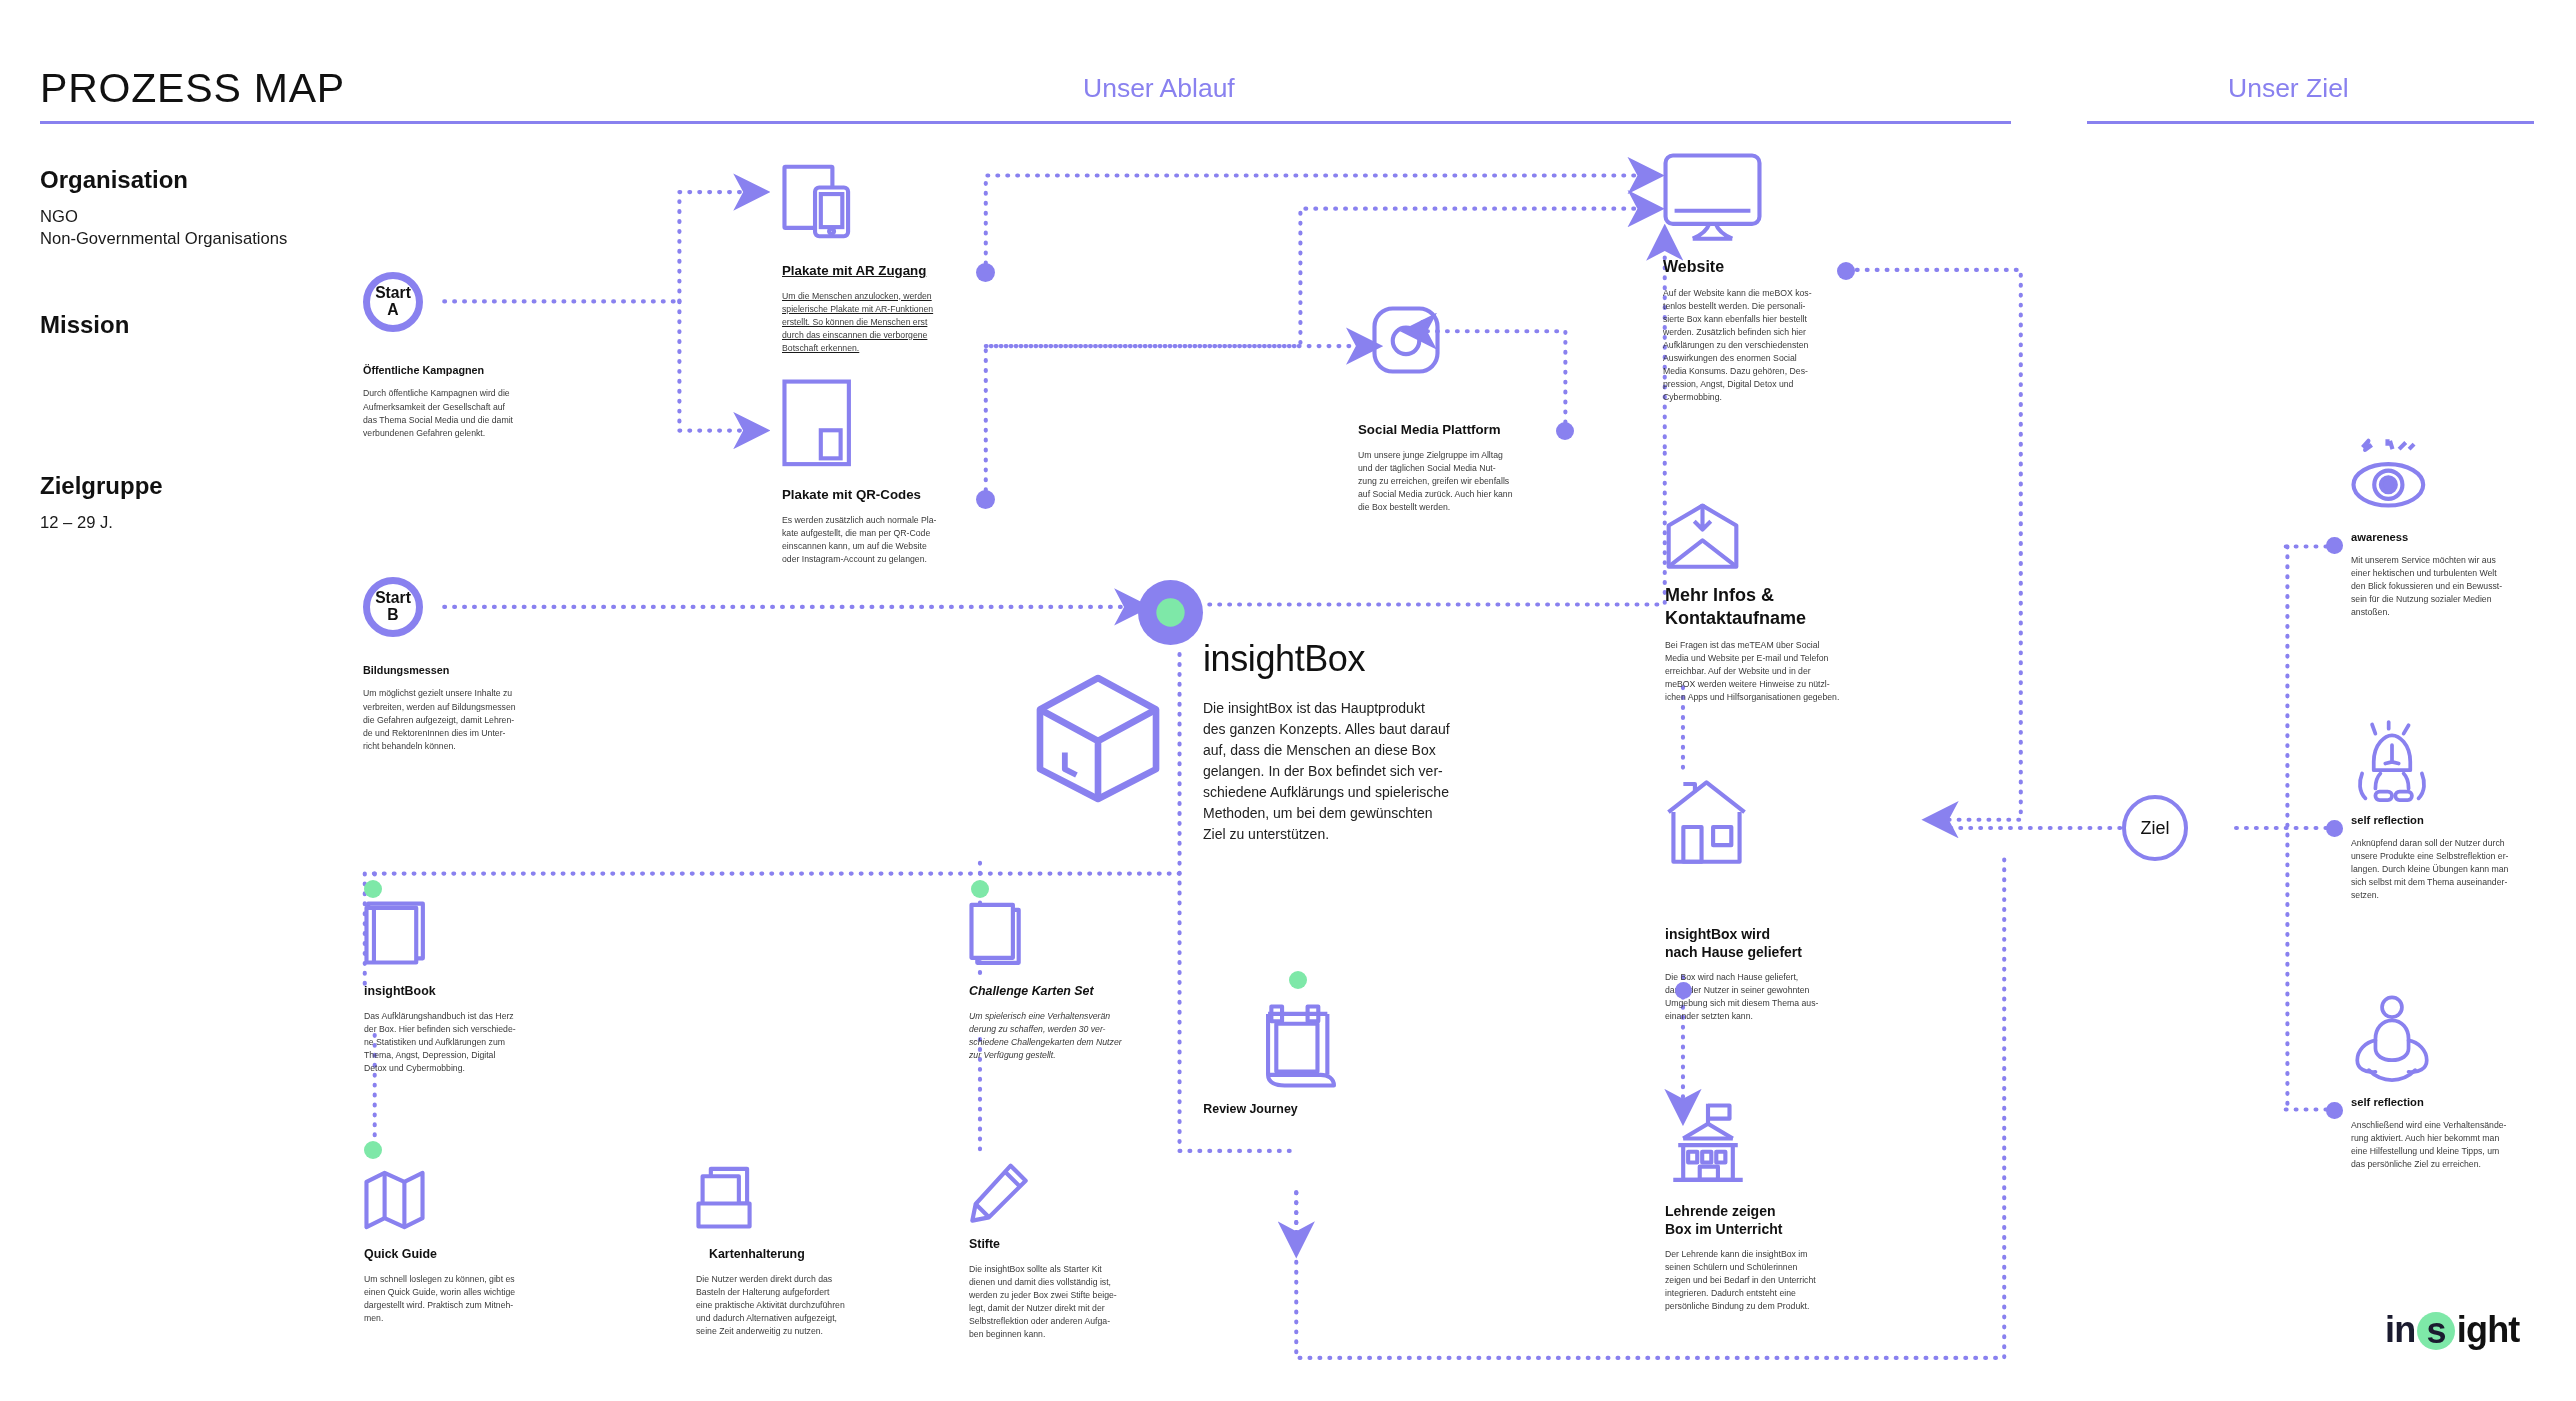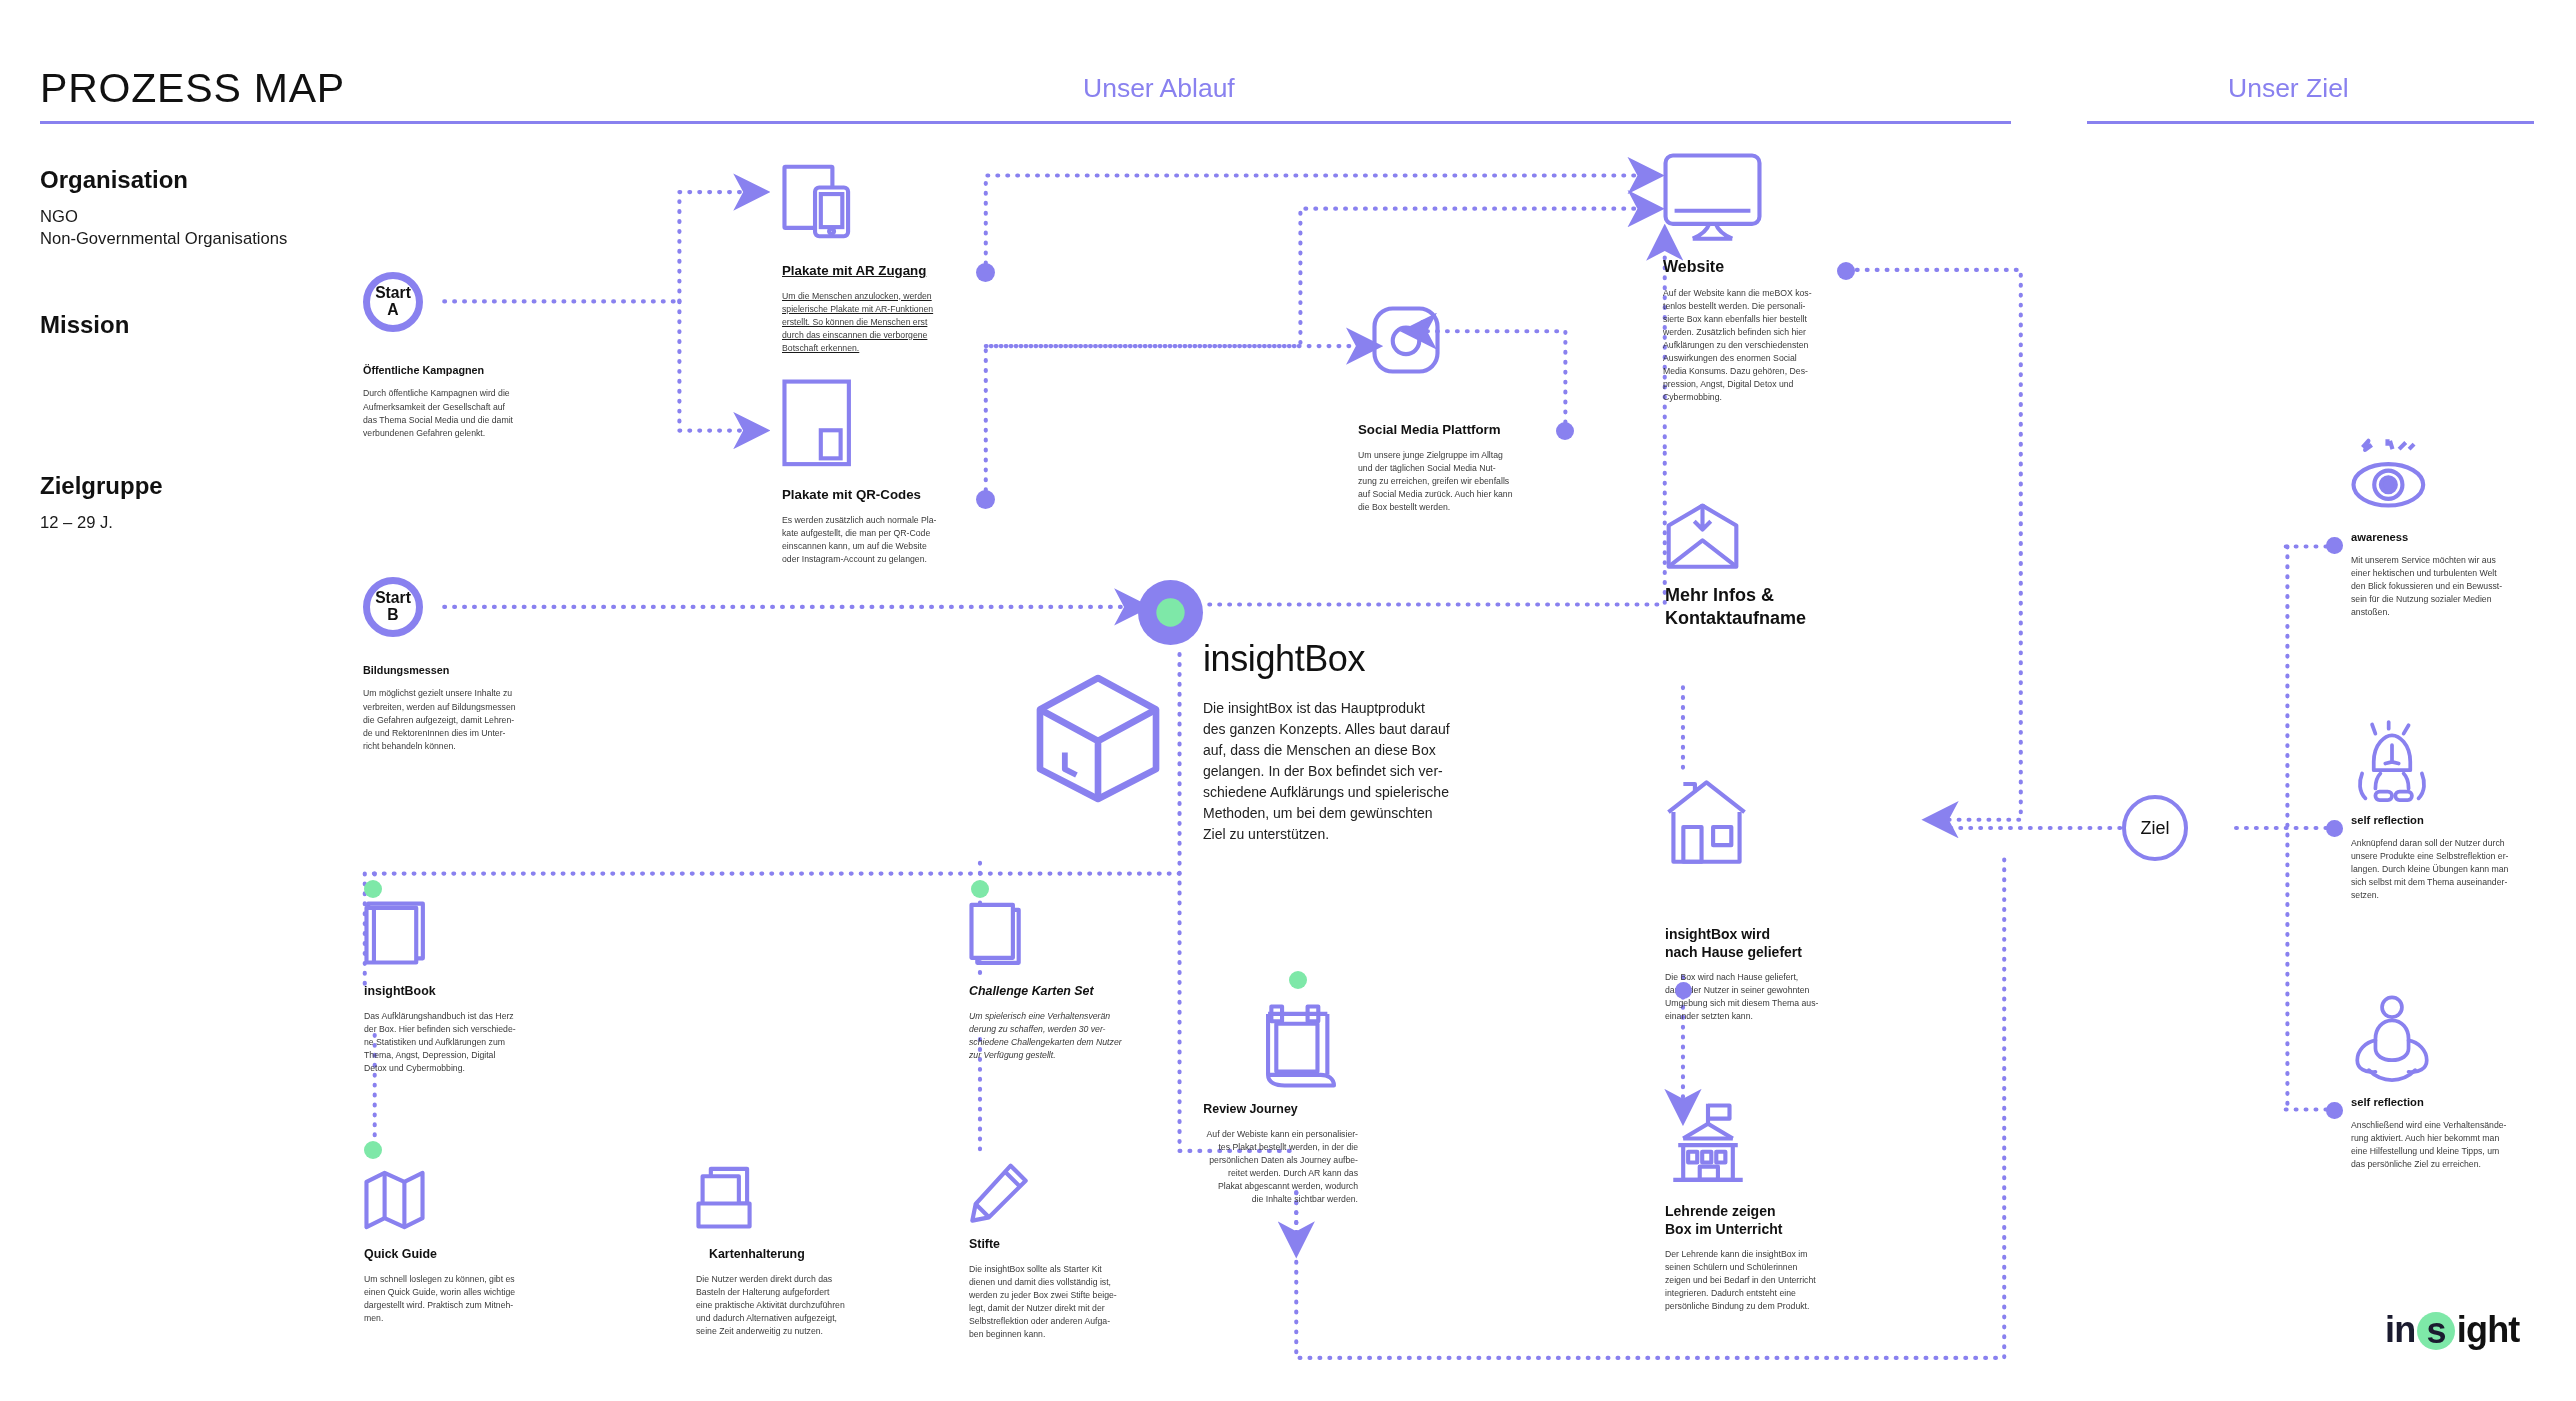--- a/index.html
+++ b/index.html
@@ -215,20 +215,25 @@
 <div class="abs" style="left:1665px;top:504px;">
   <svg width="75" height="66" viewBox="0 0 90 80" fill="none" stroke="#8981ef" stroke-width="5" stroke-linejoin="round">
     <path d="M4,26 L4,76 L86,76 L86,26 L45,2 Z"></path>
     <path d="M4,76 L45,44 L86,76"></path>
     <path d="M45,0 L45,30 M35,21 L45,31 L55,21"></path>
   </svg>
 </div>
 <div class="abs node tiny" style="left:1665px;top:584px;width:228px;">
   <div class="ttl" style="font-size:18px;">Mehr Infos &amp;
 Kontaktaufname</div>
+  <div class="desc">Bei Fragen ist das meTEAM über Social
+Media und Website per E-mail und Telefon
+erreichbar. Auf der Website und in der
+meBOX werden weitere Hinweise zu nützl-
+ichen Apps und Hilfsorganisationen gegeben.</div>
 </div>
 
 <div class="abs" style="left:1138px;top:580px;">
   <svg width="65" height="65" viewBox="0 0 78 78">
     <circle cx="39" cy="39" r="39" fill="#8981ef"></circle>
     <circle cx="39" cy="39" r="17" fill="#7ee8a8"></circle>
   </svg>
 </div>
 <div class="abs" style="left:1035px;top:673px;">
   <svg width="126" height="131" viewBox="0 0 152 158" fill="none" stroke="#8981ef" stroke-width="8" stroke-linejoin="round">
@@ -328,26 +333,20 @@
     <rect x="10" y="3" width="13" height="18"></rect>
     <rect x="54" y="3" width="13" height="18"></rect>
     <path d="M6,12 L78,12"></path>
     <path d="M6,12 L6,86 M78,12 L78,86"></path>
     <rect x="16" y="24" width="50" height="58"></rect>
     <path d="M6,86 C6,96 16,99 26,99 L86,99 C86,90 78,86 70,86 Z"></path>
   </svg>
 </div>
 <div class="abs node tiny right" style="left:1143px;top:1102px;width:215px;">
   <div class="ttl" style="font-size:12.4px;text-align:center;">Review Journey</div>
-  <div class="desc">Auf der Webiste kann ein personalisier-
-tes Plakat bestellt werden, in der die
-persönlichen Daten als Journey aufbe-
-reitet werden. Durch AR kann das
-Plakat abgescannt werden, wodurch
-die Inhalte sichtbar werden.</div>
 </div>
 
 <div class="abs dot green" style="left:364px;top:1141px;width:18px;height:18px;"></div>
 <div class="abs" style="left:364px;top:1170px;">
   <svg width="61" height="60" viewBox="0 0 74 72" fill="none" stroke="#8981ef" stroke-width="5" stroke-linejoin="round">
     <path d="M3,14 L25,3 L49,14 L71,3 L71,58 L49,69 L25,58 L3,69 Z"></path>
     <path d="M25,3 L25,58 M49,14 L49,69"></path>
   </svg>
 </div>
 <div class="abs node tiny" style="left:364px;top:1247px;width:203px;">

